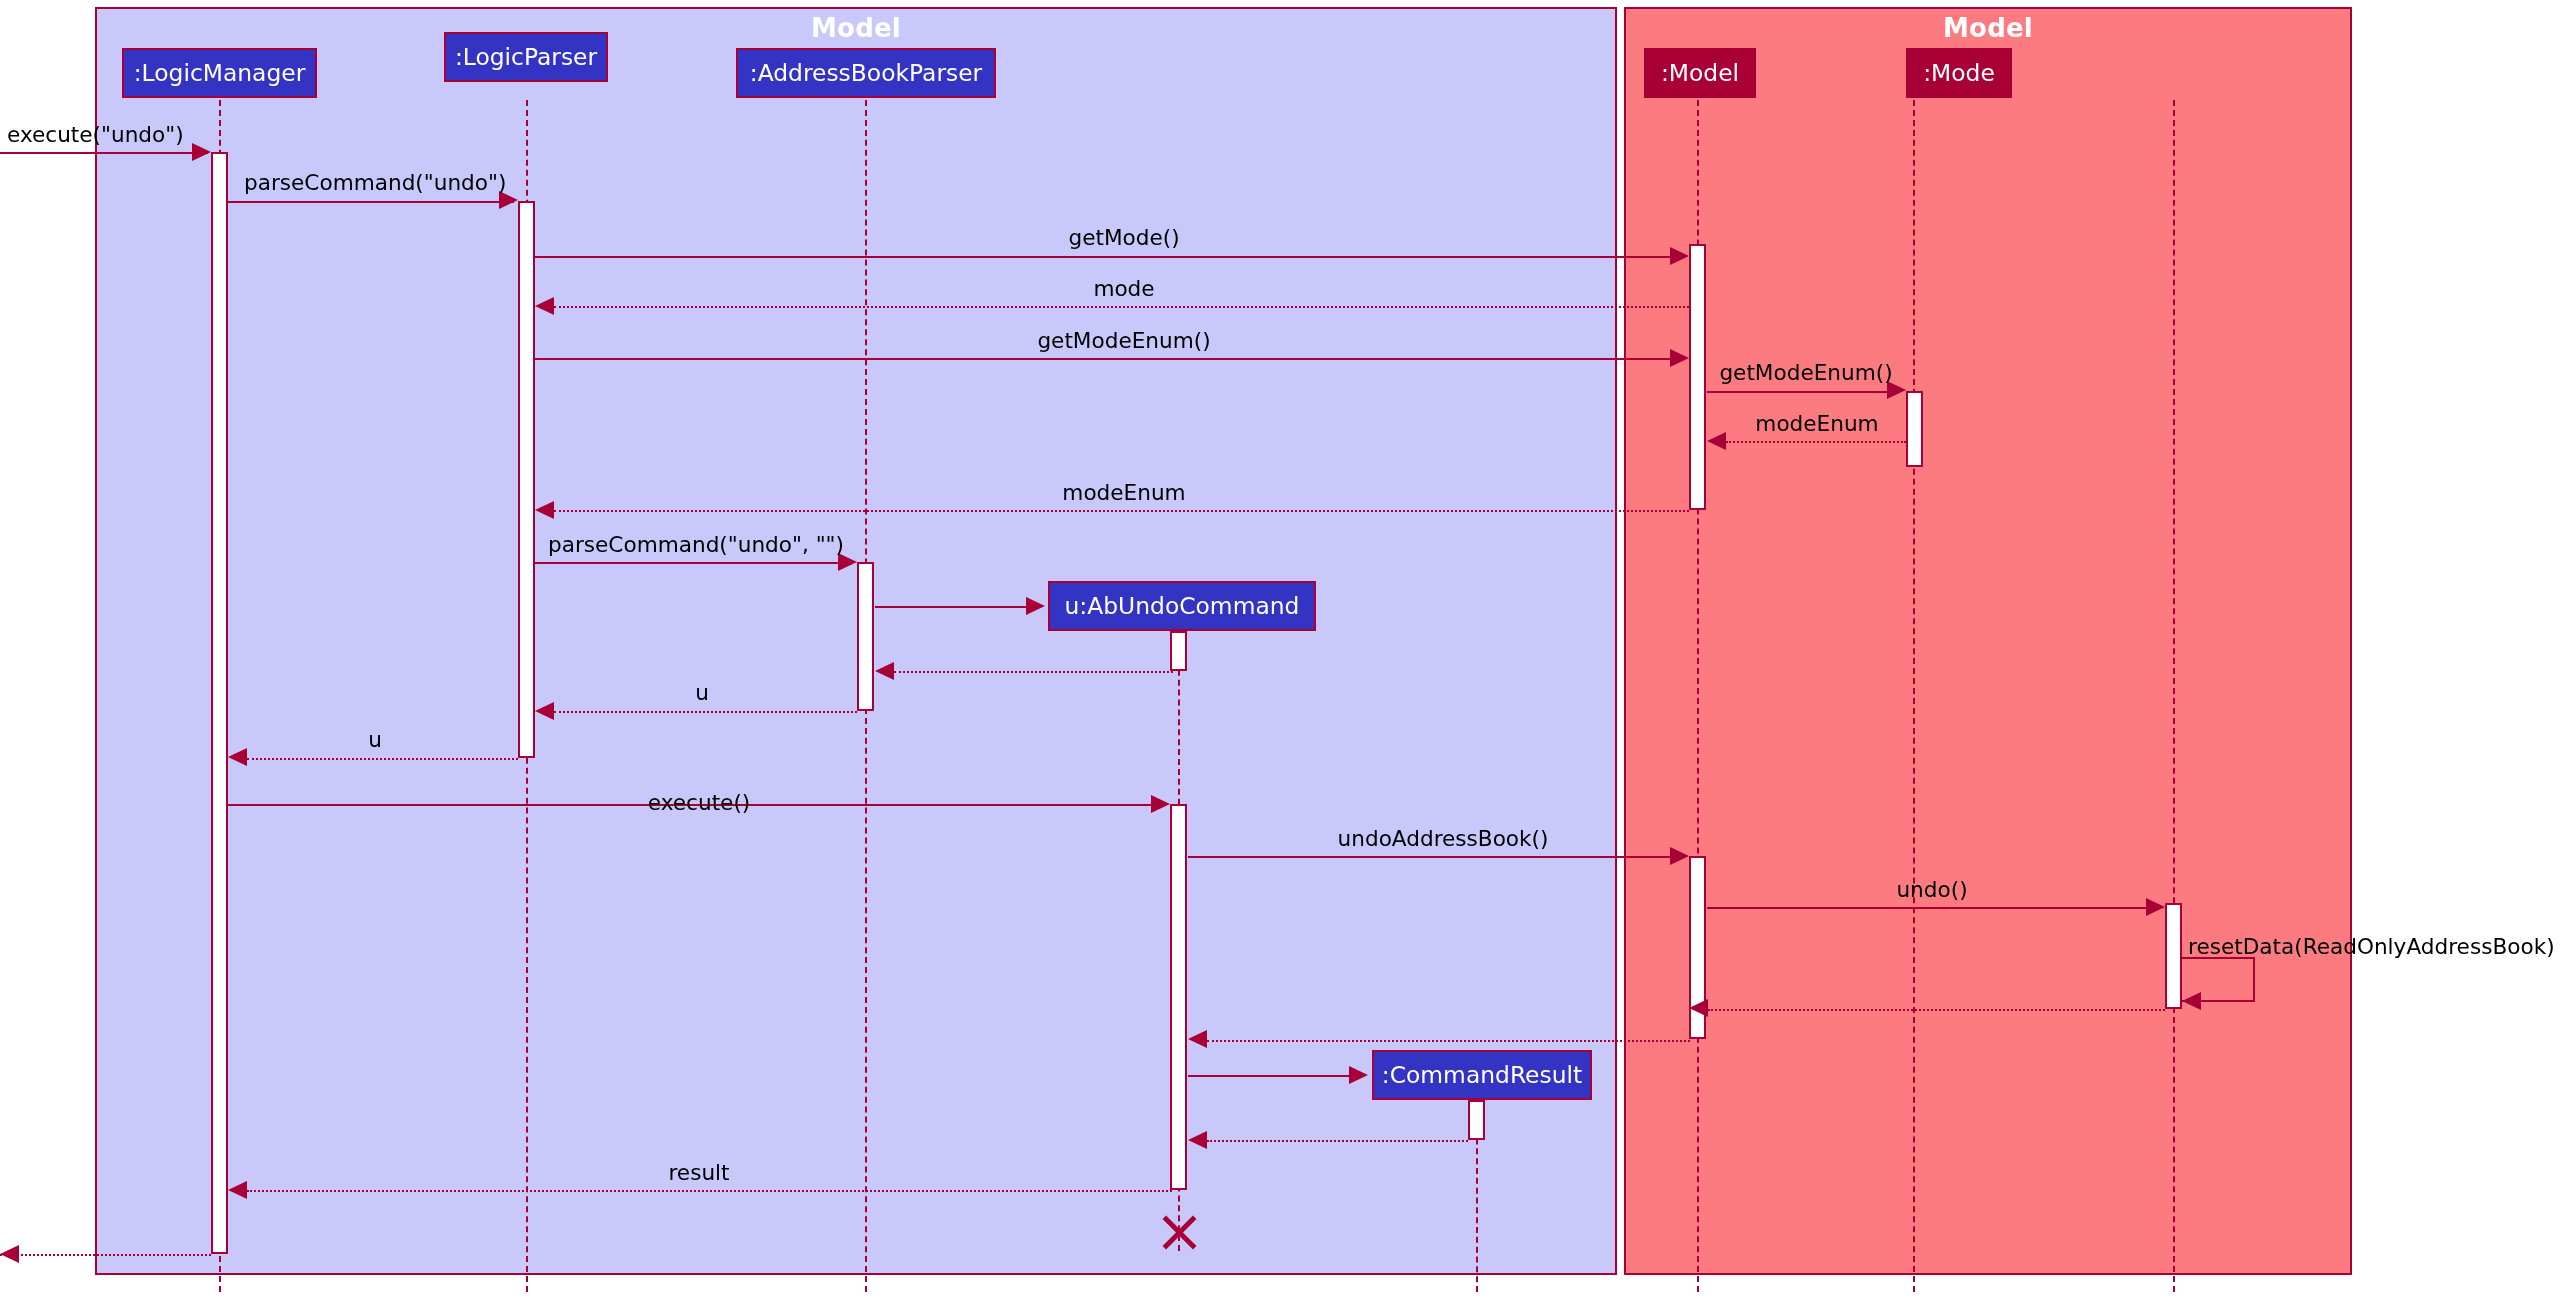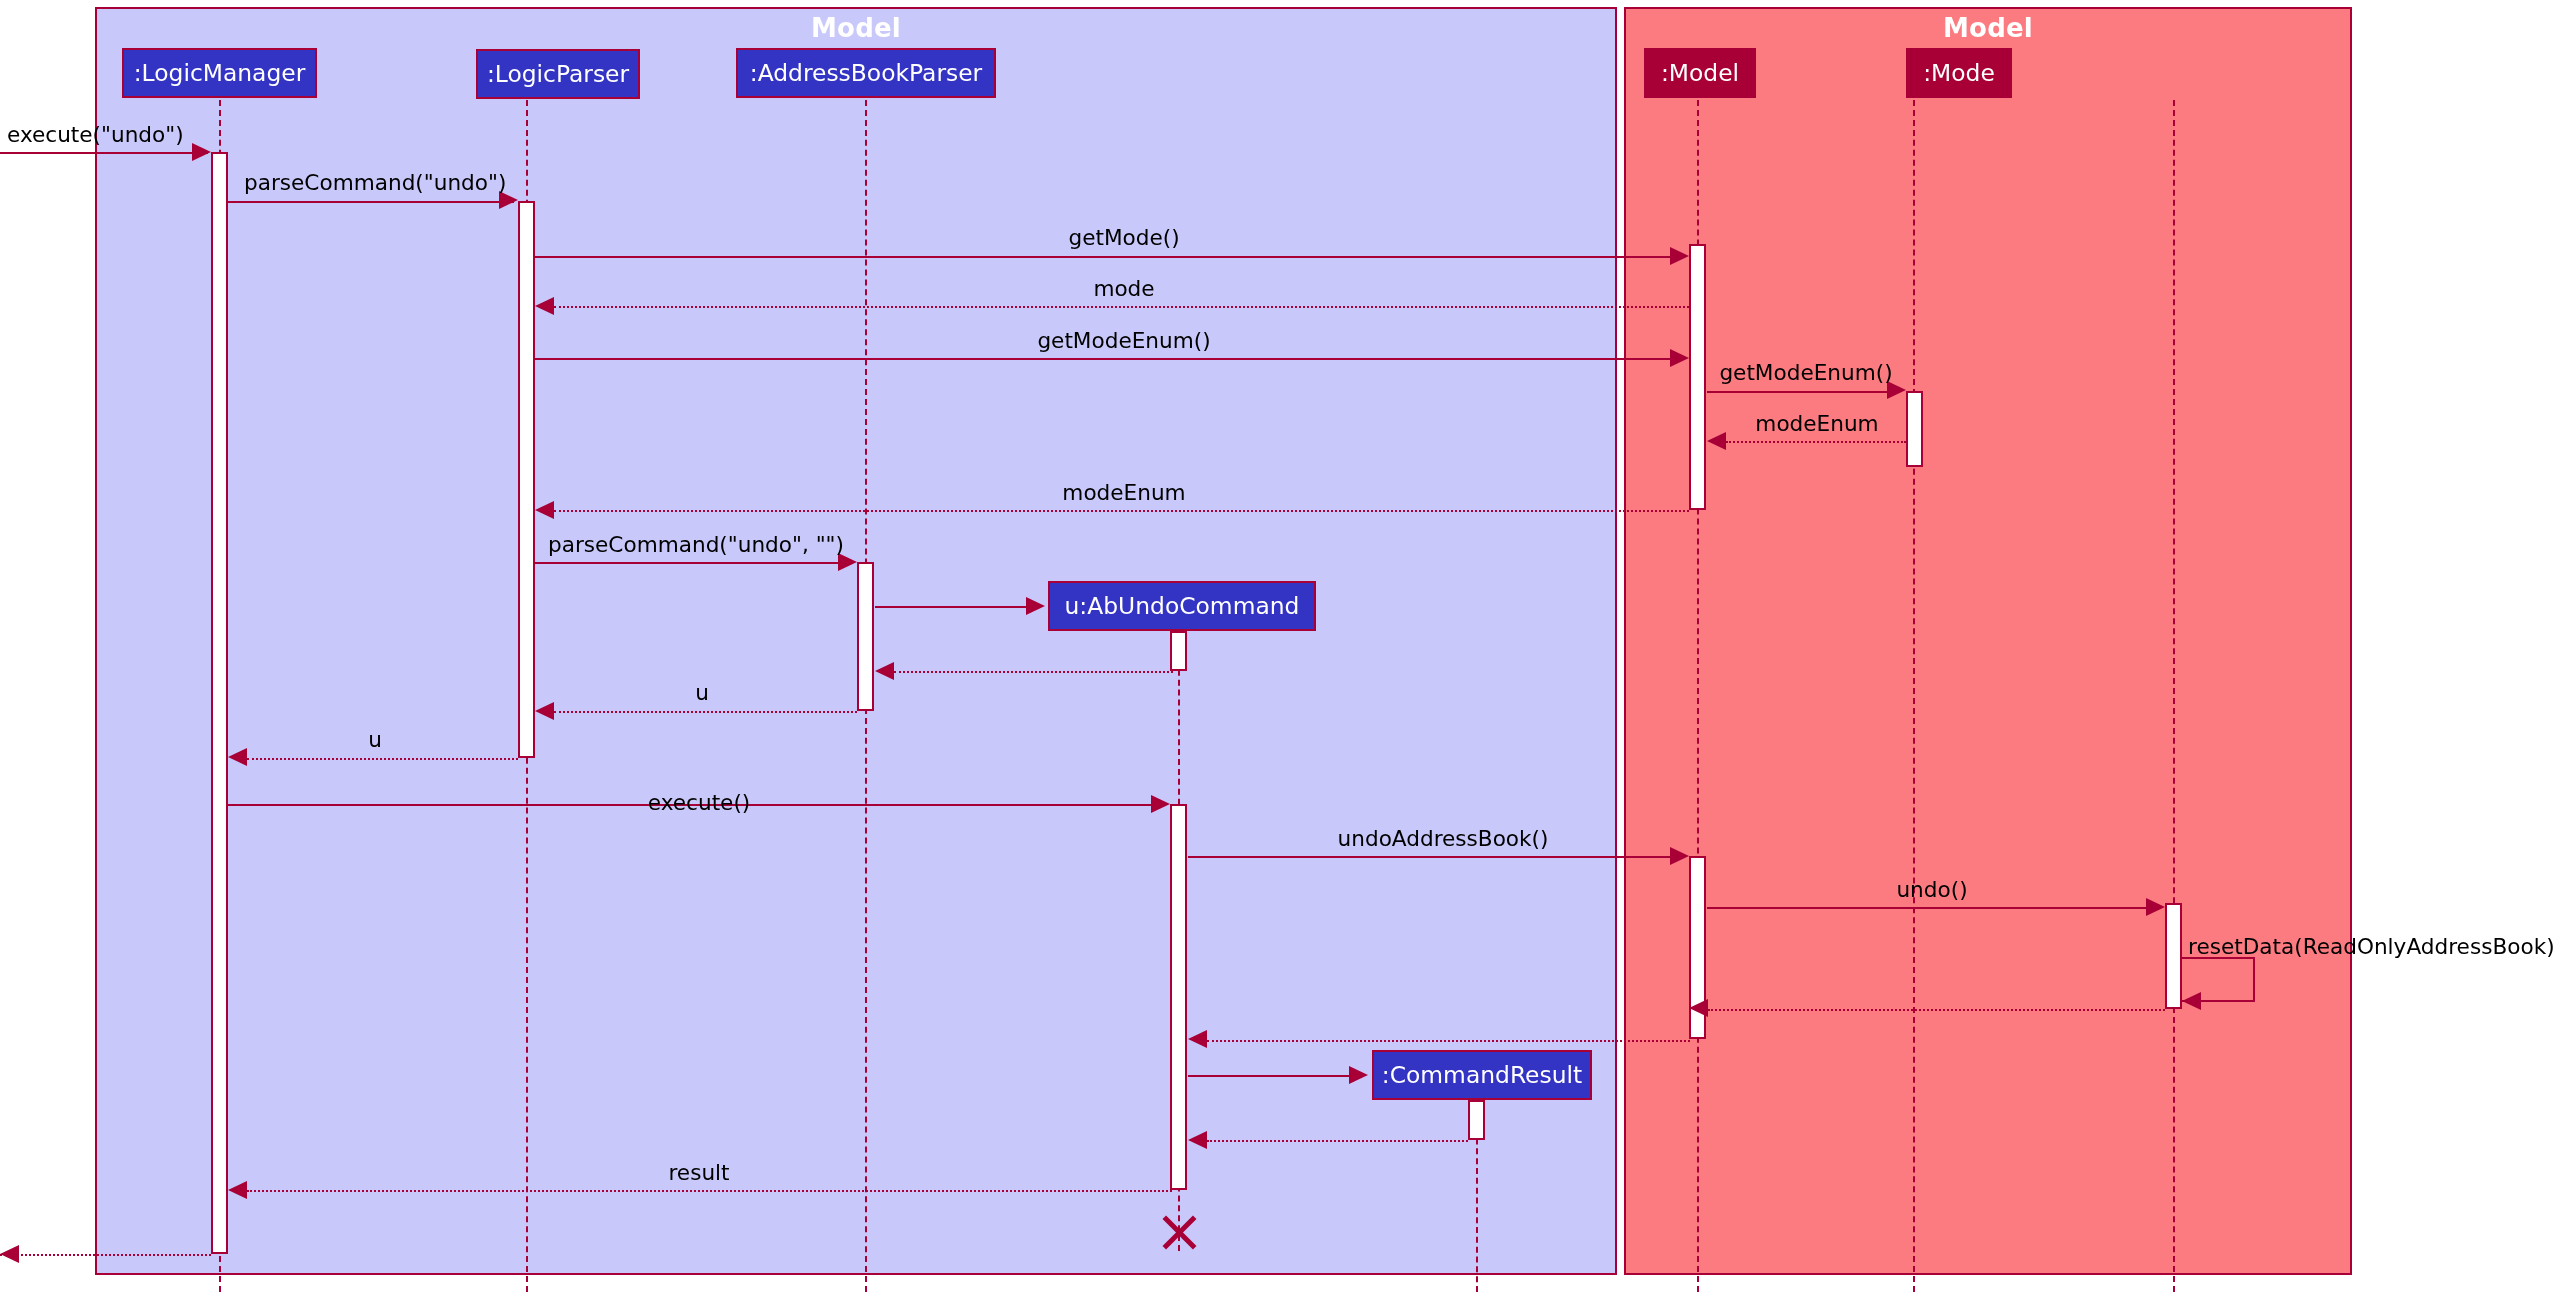--- a/index.html
+++ b/index.html
@@ -146,21 +146,21 @@
   <div class="lifeline" style="left:865px; top:100px; height:1192px;"></div>
   <div class="lifeline" style="left:1178px; top:640px; height:611px;"></div>
   <div class="lifeline" style="left:1476px; top:1109px; height:183px;"></div>
   <div class="lifeline" style="left:1697px; top:100px; height:1192px;"></div>
   <div class="lifeline" style="left:1913px; top:100px; height:1192px;"></div>
   <div class="lifeline" style="left:2173px; top:100px; height:1192px;"></div>
 
   <div class="participant p-logic" style="left:122px; top:48px; width:195px; height:50px;">
     <span>:LogicManager</span>
   </div>
-  <div class="participant p-logic" style="left:444px; top:49px; width:164px; height:50px;margin-left:32px;">
+  <div class="participant p-logic" style="left:444px; top:32px; width:164px; height:50px;">
     <span>:LogicParser</span>
   </div>
   <div class="participant p-logic" style="left:736px; top:48px; width:260px; height:50px;">
     <span>:AddressBookParser</span>
   </div>
   <div class="participant p-logic" style="left:1048px; top:581px; width:268px; height:50px;">
     <span>u:AbUndoCommand</span>
   </div>
   <div class="participant p-logic" style="left:1372px; top:1050px; width:220px; height:50px;">
     <span>:CommandResult</span>

